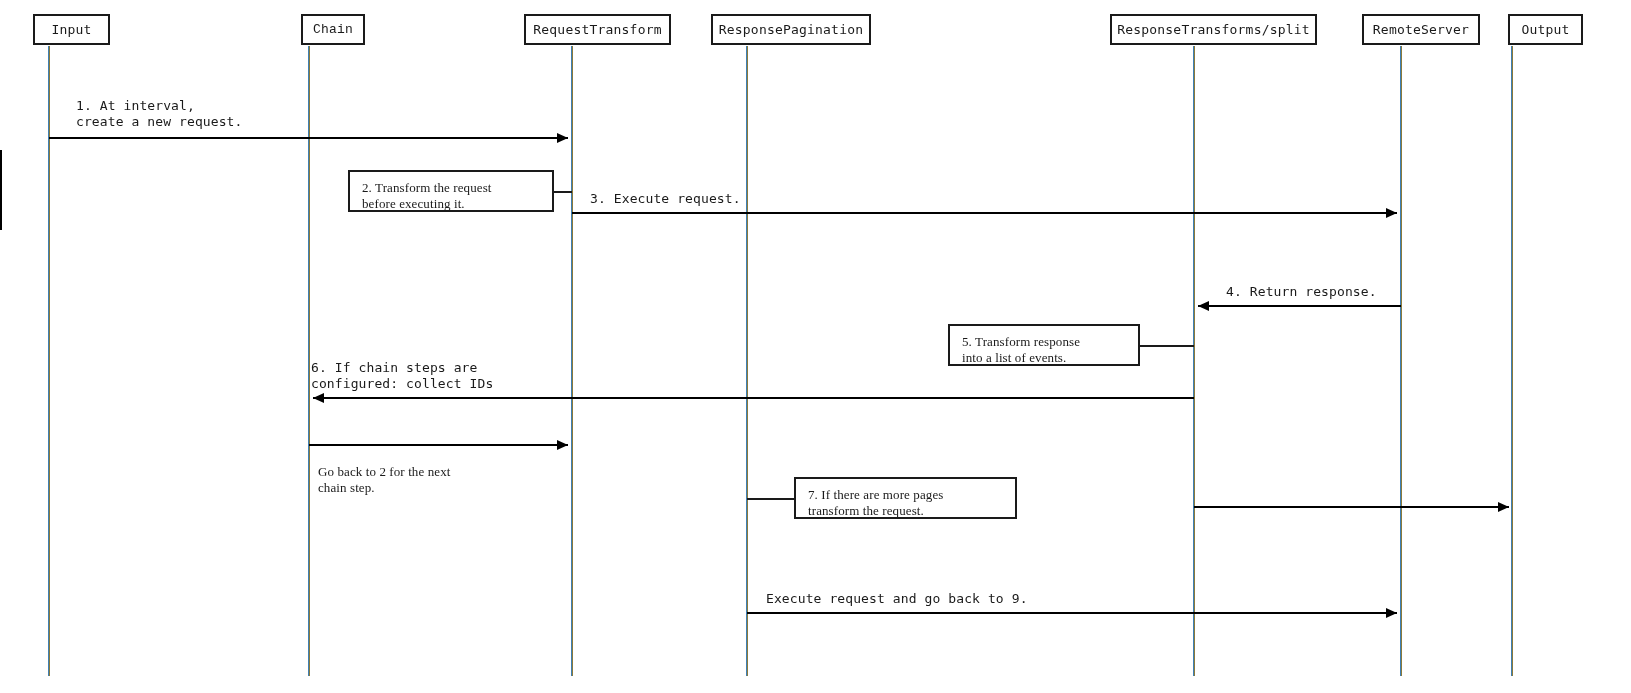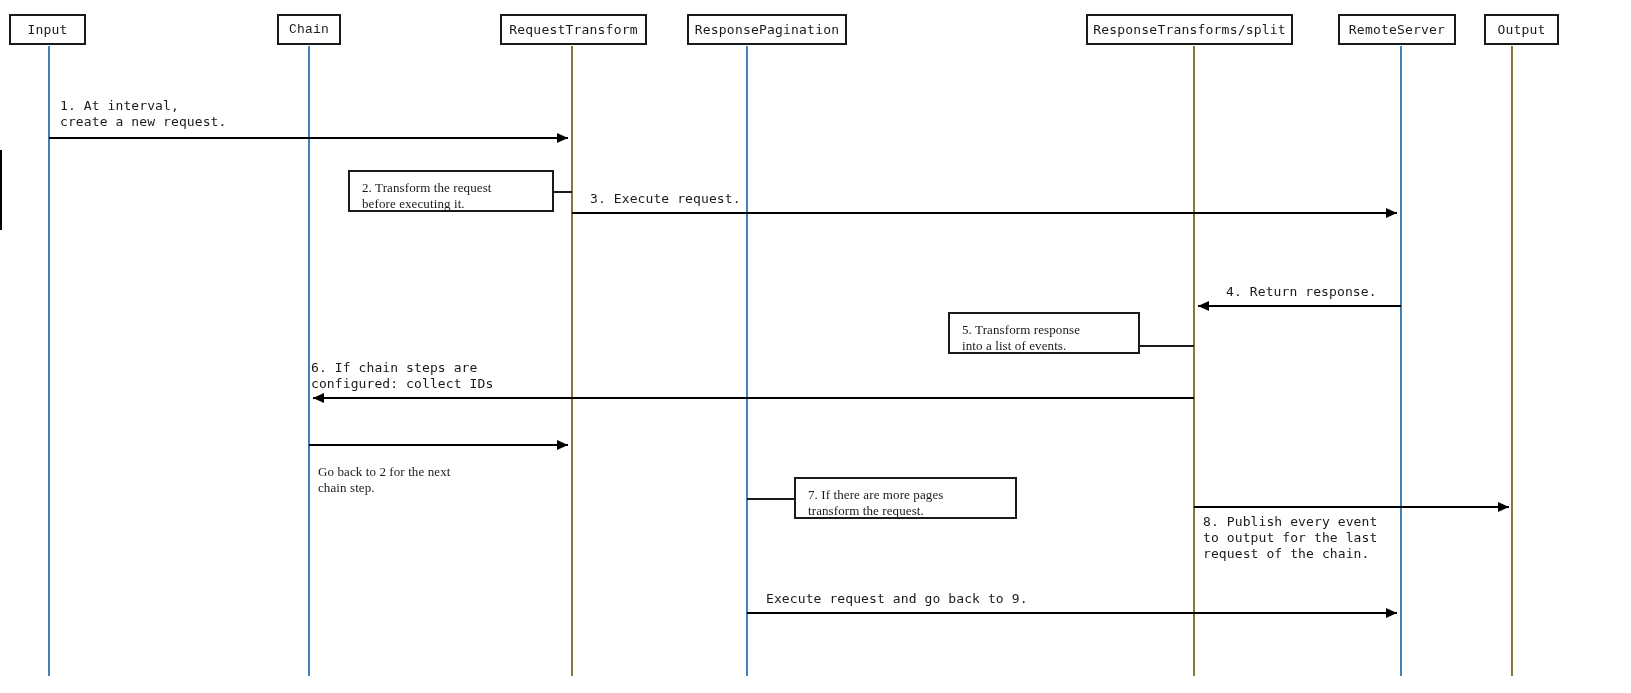--- a/index.html
+++ b/index.html
@@ -32,20 +32,21 @@
     border: 2px solid #1a1a1a;
     background: #ffffff;
     height: 31px;
     display: flex;
     align-items: center;
     justify-content: center;
     font-size: 13px;
     color: #1a1a1a;
     letter-spacing: 0.2px;
     white-space: nowrap;
+    margin-left: 24px;
   }
   
   .lifeline {
     position: absolute;
     width: 2px;
     background: #8a7a3c;
     box-shadow: inset 1px 0 0 #3f7fb3;
   }
   
   .msg-line {
@@ -110,46 +111,43 @@
     <div class="lifeline" style="left: 746px; top: 46px; height: 630px;"></div>
     <div class="participant" style="left: 687px; top: 14px; width: 160px;">ResponsePagination</div>
     <div class="lifeline" style="left: 1193px; top: 46px; height: 630px;"></div>
     <div class="participant" style="left: 1086px; top: 14px; width: 207px;">ResponseTransforms/split</div>
     <div class="lifeline" style="left: 1400px; top: 46px; height: 630px;"></div>
     <div class="participant" style="left: 1338px; top: 14px; width: 118px;">RemoteServer</div>
     <div class="lifeline" style="left: 1511px; top: 46px; height: 630px;"></div>
     <div class="participant" style="left: 1484px; top: 14px; width: 75px;">Output</div>
     <div class="msg-line" style="left: 49px; top: 137px; width: 519px;"></div>
     <div class="arrow-head right" style="top: 133px; left: 557px;"></div>
-    <div class="msg-label" style="left: 60px; top: 98px;">1. At interval,
+    <div class="msg-label" style="left: 76px; top: 98px;">1. At interval,
 create a new request.</div>
     <div class="msg-line" style="left: 572px; top: 212px; width: 825px;"></div>
     <div class="arrow-head right" style="top: 208px; left: 1386px;"></div>
     <div class="msg-label" style="left: 590px; top: 191px;">3. Execute request.</div>
     <div class="msg-line" style="left: 1198px; top: 305px; width: 203px;"></div>
     <div class="arrow-head left" style="top: 301px; left: 1198px;"></div>
     <div class="msg-label" style="left: 1226px; top: 284px;">4. Return response.</div>
     <div class="msg-line" style="left: 313px; top: 397px; width: 881px;"></div>
     <div class="arrow-head left" style="top: 393px; left: 313px;"></div>
     <div class="msg-label" style="left: 311px; top: 360px;">6. If chain steps are
 configured: collect IDs</div>
     <div class="msg-line" style="left: 309px; top: 444px; width: 259px;"></div>
     <div class="arrow-head right" style="top: 440px; left: 557px;"></div>
     <div class="msg-label" style="left: 318px; top: 464px; font-family: Liberation Serif, serif;">Go back to 2 for the next
 chain step.</div>
     <div class="msg-line" style="left: 1194px; top: 506px; width: 315px;"></div>
     <div class="arrow-head right" style="top: 502px; left: 1498px;"></div>
-    <div class="msg-label" style="left: 1203px; top: 514px;">8. Publish every event
-to output for the last
-request of the chain.</div>
     <div class="msg-line" style="left: 747px; top: 612px; width: 650px;"></div>
     <div class="arrow-head right" style="top: 608px; left: 1386px;"></div>
     <div class="msg-label" style="left: 766px; top: 591px;">Execute request and go back to 9.</div>
     <div class="note-connector" style="left: 554px; top: 191px; width: 18px;"></div>
     <div class="note-box" style="left: 348px; top: 170px; width: 206px; height: 42px;">2. Transform the request
 before executing it.</div>
     <div class="note-connector" style="left: 1140px; top: 345px; width: 54px;"></div>
-    <div class="note-box" style="left: 948px; top: 312px; width: 192px; height: 42px;">5. Transform response
+    <div class="note-box" style="left: 948px; top: 324px; width: 192px; height: 42px;">5. Transform response
 into a list of events.</div>
     <div class="note-connector" style="left: 747px; top: 498px; width: 47px;"></div>
     <div class="note-box" style="left: 794px; top: 477px; width: 223px; height: 42px;">7. If there are more pages
 transform the request.</div>
   </div>
 
 </body></html>

